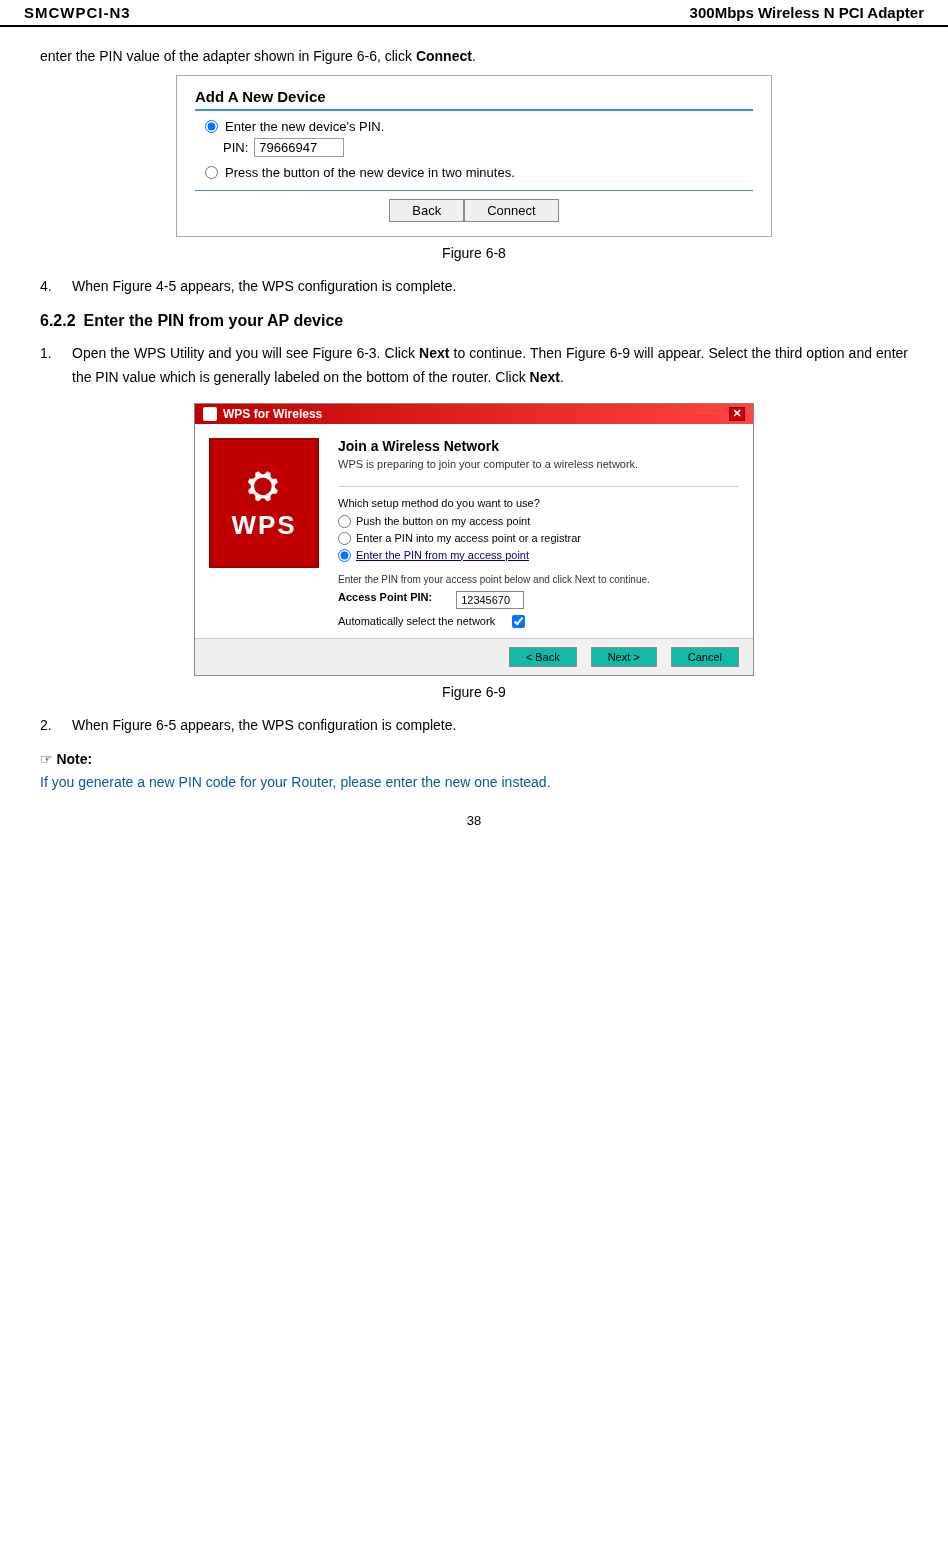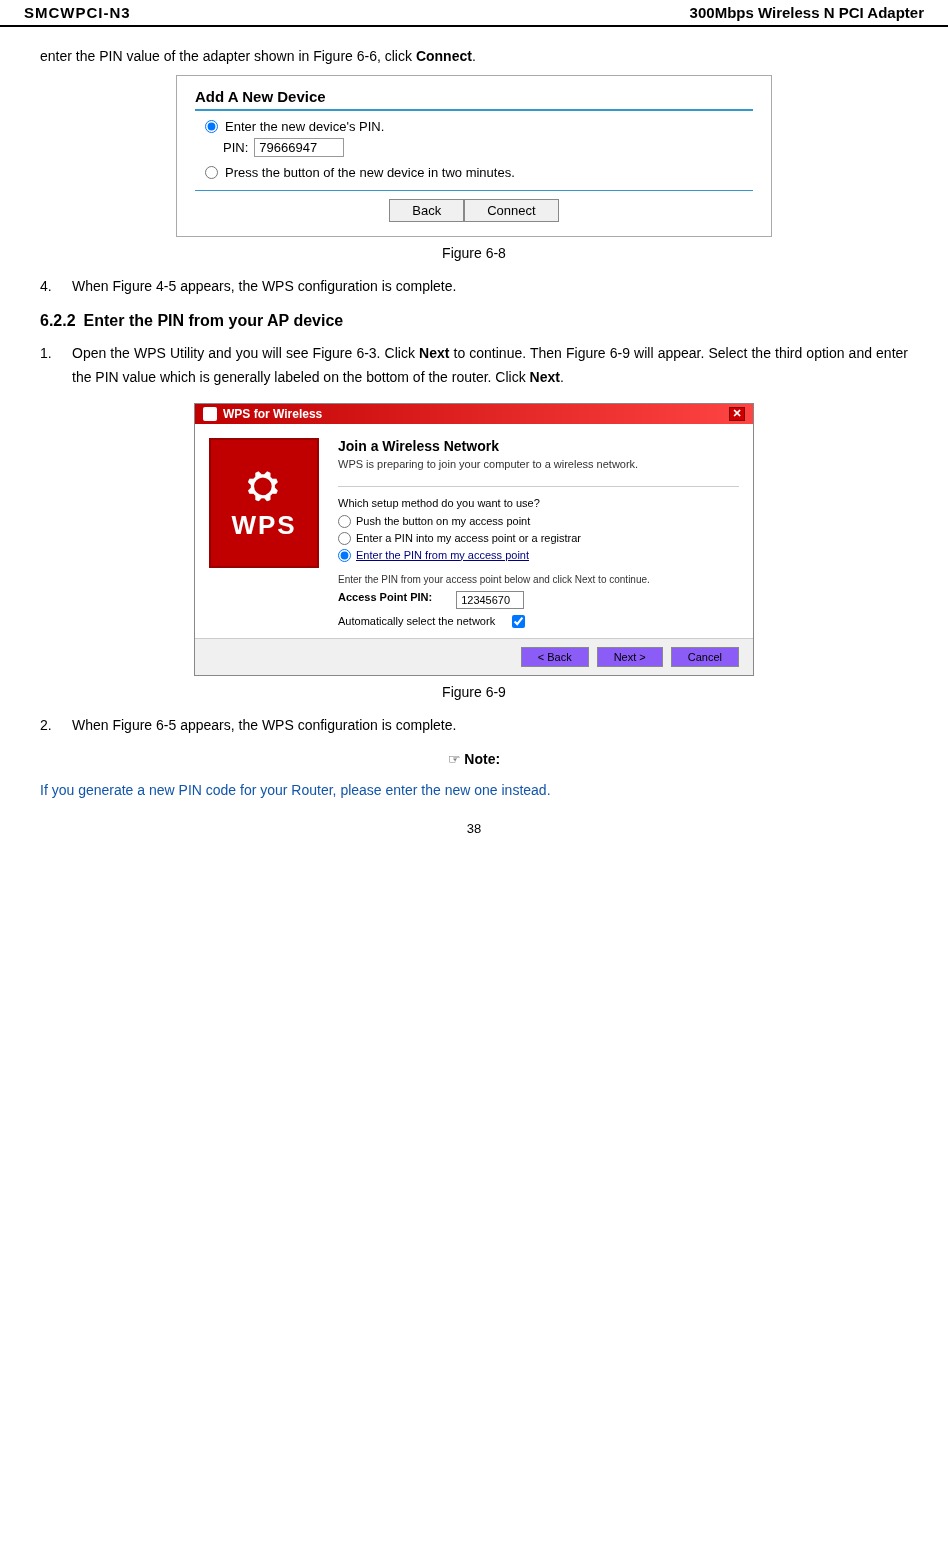--- a/index.html
+++ b/index.html
@@ -278,33 +278,33 @@
       border-top: 1px solid #ccc;
       background: #f0f0f0;
       padding: 8px 14px;
       display: flex;
       justify-content: flex-end;
       gap: 8px;
     }
     .wps-footer button {
       padding: 3px 16px;
       font-size: 11px;
-      background: #8b5cf6;
+      background: #14b8a6;
       border: 1px solid #888;
       cursor: pointer;
+      margin-left: 6px;
     }
 
     
     .note-section {
       margin-top: 14px;
     }
     .note-label {
       font-size: 14px;
-      margin-bottom: 12px;
-      text-align: center;
+      margin-bottom: 4px;
     }
     .note-label span {
       font-size: 14px;
     }
     .note-text {
       font-size: 14px;
       color: #1155aa;
       line-height: 1.6;
     }
 

